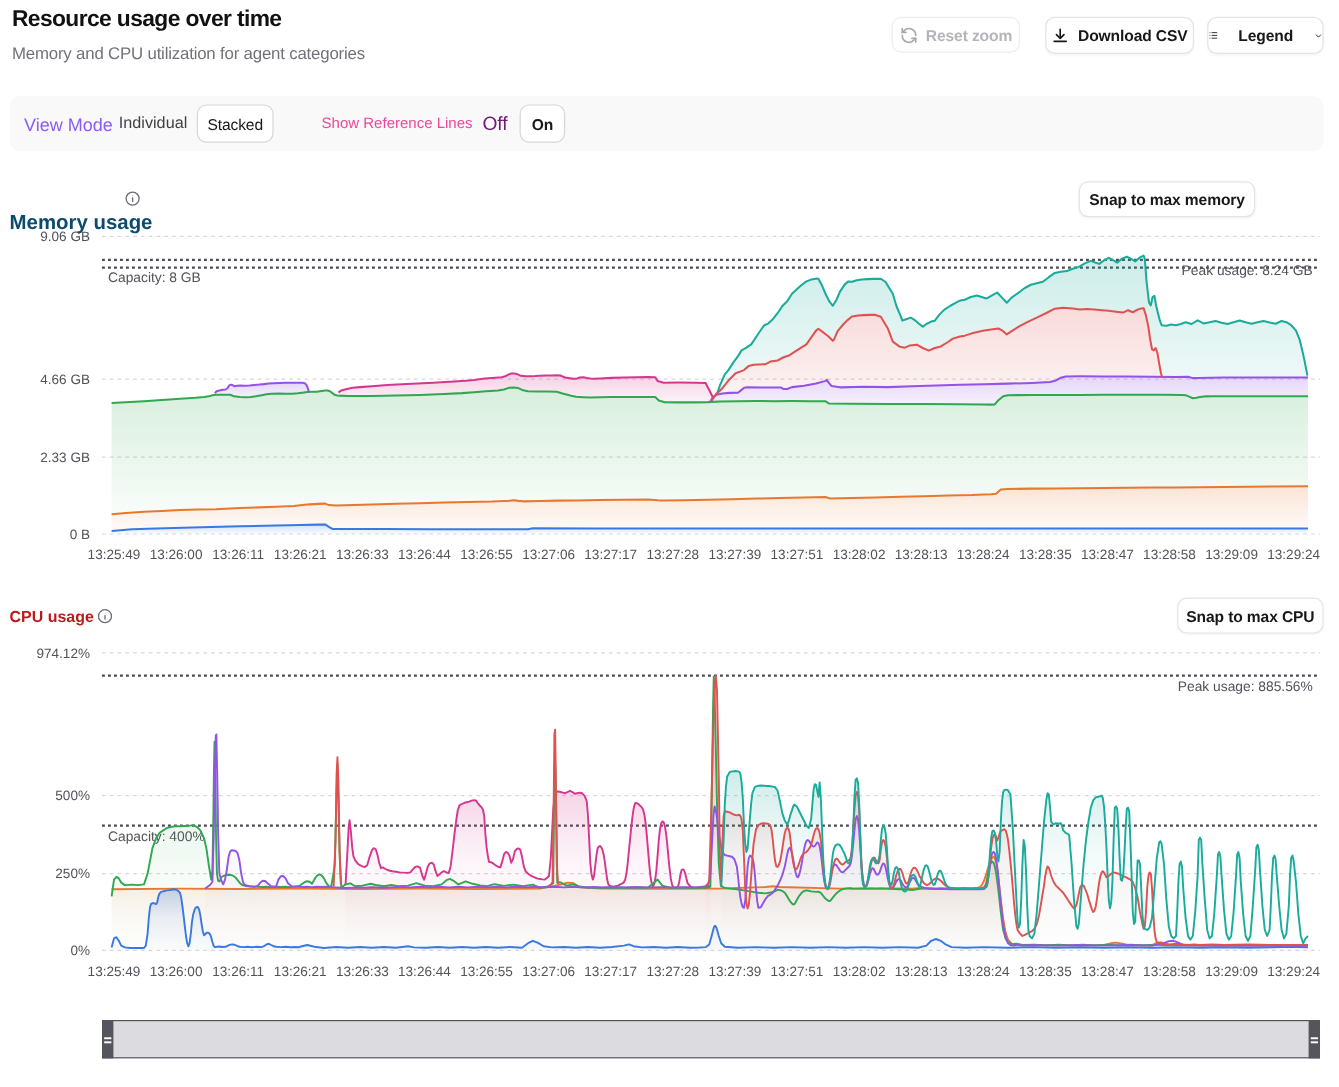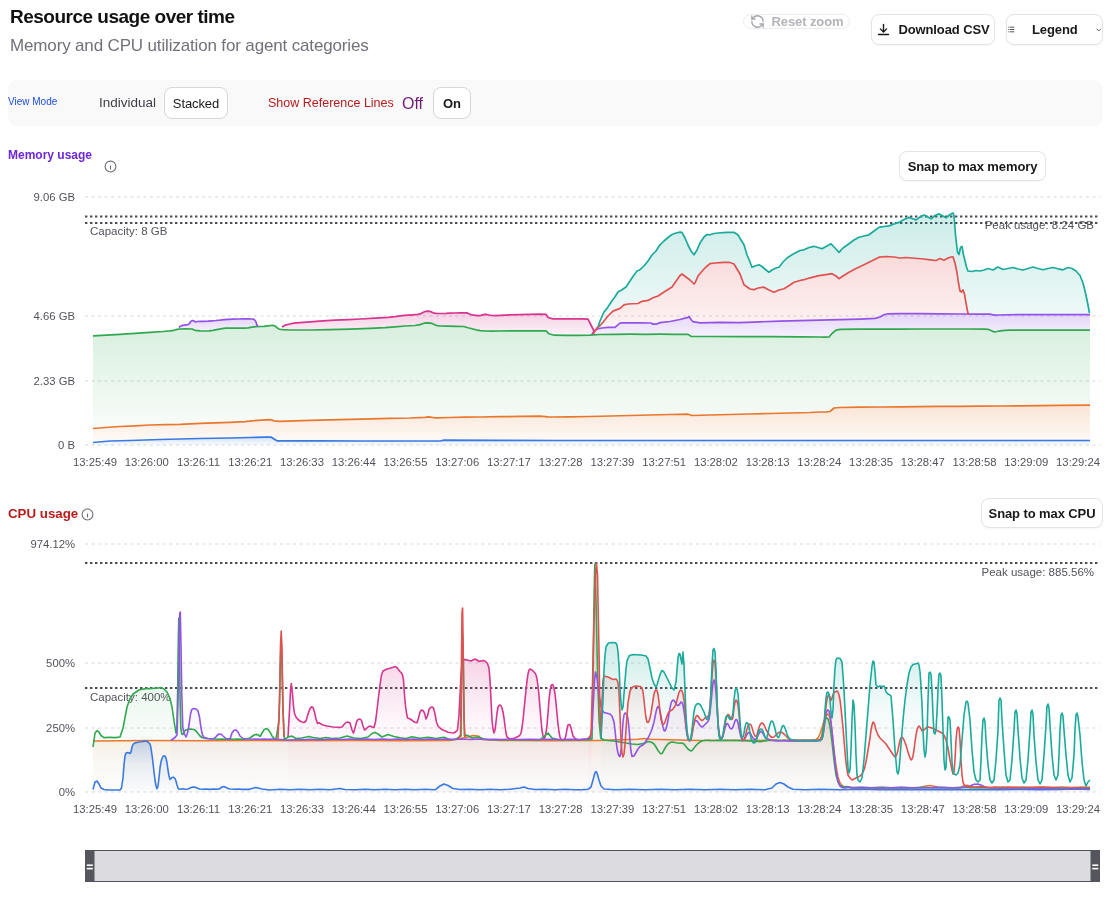--- a/index.html
+++ b/index.html
@@ -1,23 +1,23 @@
 <!DOCTYPE html>
 <html><head><meta charset="utf-8"><title>Resource usage over time</title>
 <style>
 *{margin:0;padding:0;box-sizing:border-box}
 html,body{width:1116px;height:906px;background:#fff;font-family:"Liberation Sans",sans-serif;overflow:hidden;position:relative}
 .abs{position:absolute}
 .btn{position:absolute;display:flex;align-items:center;justify-content:center;gap:7px;background:#fff;border:1px solid #e4e4e7;border-radius:8px;font-size:13px;font-weight:700;letter-spacing:-0.1px;color:#18181b;box-shadow:0 1px 2px rgba(0,0,0,0.04)}
 </style></head>
 <body>
 <div class="abs" style="left:10px;top:6px;font-size:19px;font-weight:700;color:#111113;letter-spacing:-0.5px">Resource usage over time</div>
-<div class="abs" style="left:10px;top:36px;font-size:17px;color:#71717a;letter-spacing:-0.15px">Memory and CPU utilization for agent categories</div>
-
-<div class="btn" style="left:743px;top:14px;width:107px;height:15px;color:#b4b4bb;border-color:#ececef;box-shadow:none">
+<div class="abs" style="left:10px;top:36px;font-size:14px;color:#71717a;letter-spacing:-0.15px">Memory and CPU utilization for agent categories</div>
+
+<div class="btn" style="left:743px;top:14px;width:107px;height:30px;color:#b4b4bb;border-color:#ececef;box-shadow:none">
     <svg width="15" height="15" viewBox="0 0 24 24" fill="none" stroke="#a7a7ae" stroke-width="2.2" stroke-linecap="round" stroke-linejoin="round">
       <path d="M21 12a9 9 0 0 0-15.5-6.3L3 8"></path>
       <path d="M3 3v5h5"></path>
       <path d="M3 12a9 9 0 0 0 15.5 6.3L21 16"></path>
       <path d="M21 21v-5h-5"></path>
     </svg>
     <span>Reset zoom</span>
   </div>
 <div class="btn" style="left:871px;top:14px;width:124px;height:31px">
     <svg width="15" height="15" viewBox="0 0 24 24" fill="none" stroke="#18181b" stroke-width="2.2" stroke-linecap="round" stroke-linejoin="round">
@@ -36,28 +36,28 @@
       <line x1="4" y1="12" x2="4.02" y2="12"></line>
       <line x1="4" y1="19" x2="4.02" y2="19"></line>
     </svg>
     <span>Legend</span>
     <svg width="14" height="14" viewBox="0 0 24 24" fill="none" stroke="#18181b" stroke-width="2.4" stroke-linecap="round" stroke-linejoin="round">
       <path d="M6 9l6 6 6-6"></path>
     </svg>
   </div>
 
 <div class="abs" style="left:8px;top:80px;width:1095px;height:46px;background:#f9f9fa;border-radius:9px"></div>
-<div class="abs" style="left:8px;top:96px;font-size:10px;color:#1d4ed8">View Mode</div>
+<div class="abs" style="left:20px;top:96px;font-size:15px;color:#8b5cf6">View Mode</div>
 <div class="abs" style="left:99px;top:95px;font-size:13.5px;color:#3f3f46">Individual</div>
 <div class="btn" style="left:164px;top:87px;width:64px;height:32px;font-weight:400;border-color:#d6d6db;box-shadow:none">Stacked</div>
-<div class="abs" style="left:268px;top:96px;font-size:12.5px;color:#b91c1c">Show Reference Lines</div>
+<div class="abs" style="left:268px;top:96px;font-size:12.5px;color:#ec4899">Show Reference Lines</div>
 <div class="abs" style="left:402px;top:95px;font-size:16px;color:#701a75">Off</div>
 <div class="btn" style="left:433px;top:87px;width:38px;height:32px;font-weight:700;border-color:#d6d6db;box-shadow:none">On</div>
 
-<div class="abs" style="left:8px;top:148px;font-size:12px;font-weight:700;color:#6d28d9">Memory usage</div>
+<div class="abs" style="left:8px;top:176px;font-size:17px;font-weight:700;color:#0c4a6e">Memory usage</div>
 <div class="abs" style="left:104px;top:159px"><svg width="13" height="13" viewBox="0 0 24 24" fill="none" stroke="#6b6b74" stroke-width="2">
       <circle cx="12" cy="12" r="10"></circle>
       <line x1="12" y1="11" x2="12" y2="16.5" stroke-linecap="round"></line>
       <circle cx="12" cy="7.5" r="0.5" fill="#6b6b74" stroke="none"></circle>
     </svg></div>
 <div class="btn" style="left:899px;top:151px;width:147px;height:30px">Snap to max memory</div>
 
 <div class="abs" style="left:8px;top:506px;font-size:13.3px;font-weight:700;color:#b91c1c">CPU usage</div>
 <div class="abs" style="left:81px;top:507px"><svg width="13" height="13" viewBox="0 0 24 24" fill="none" stroke="#6b6b74" stroke-width="2">
       <circle cx="12" cy="12" r="10"></circle>

